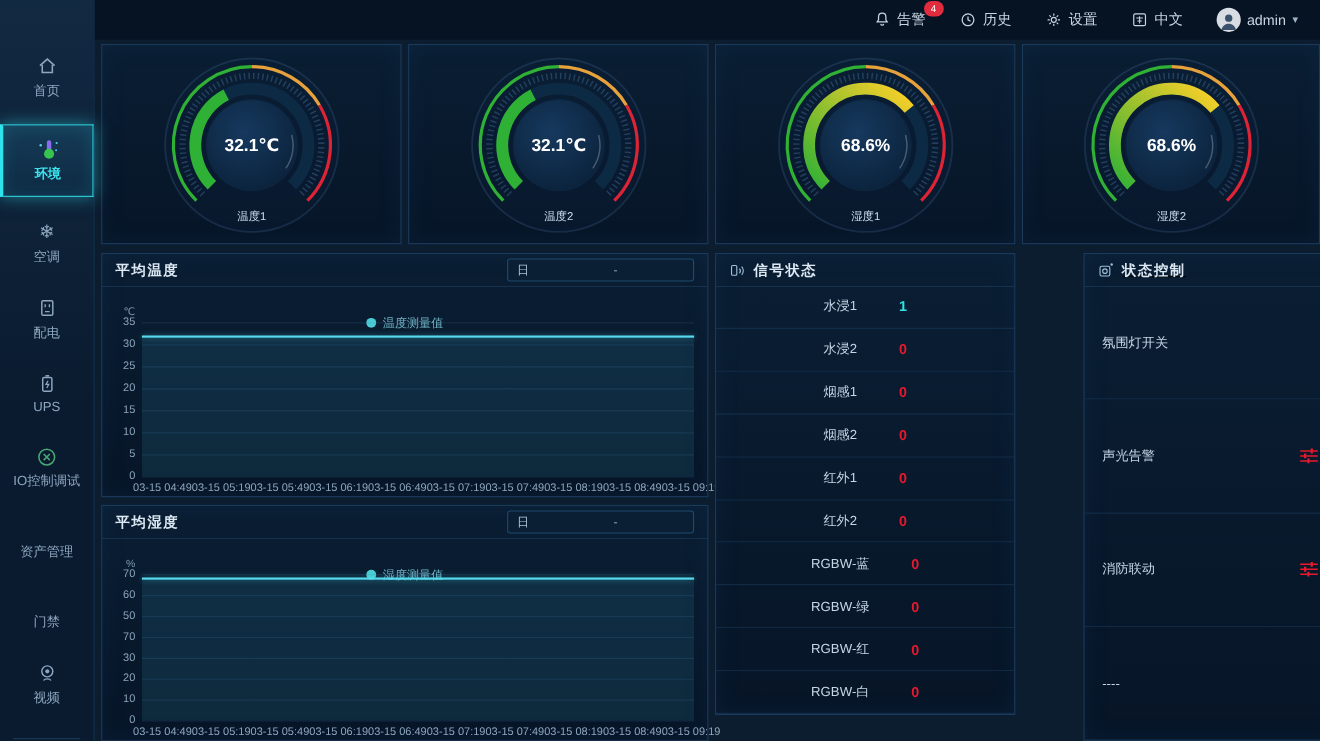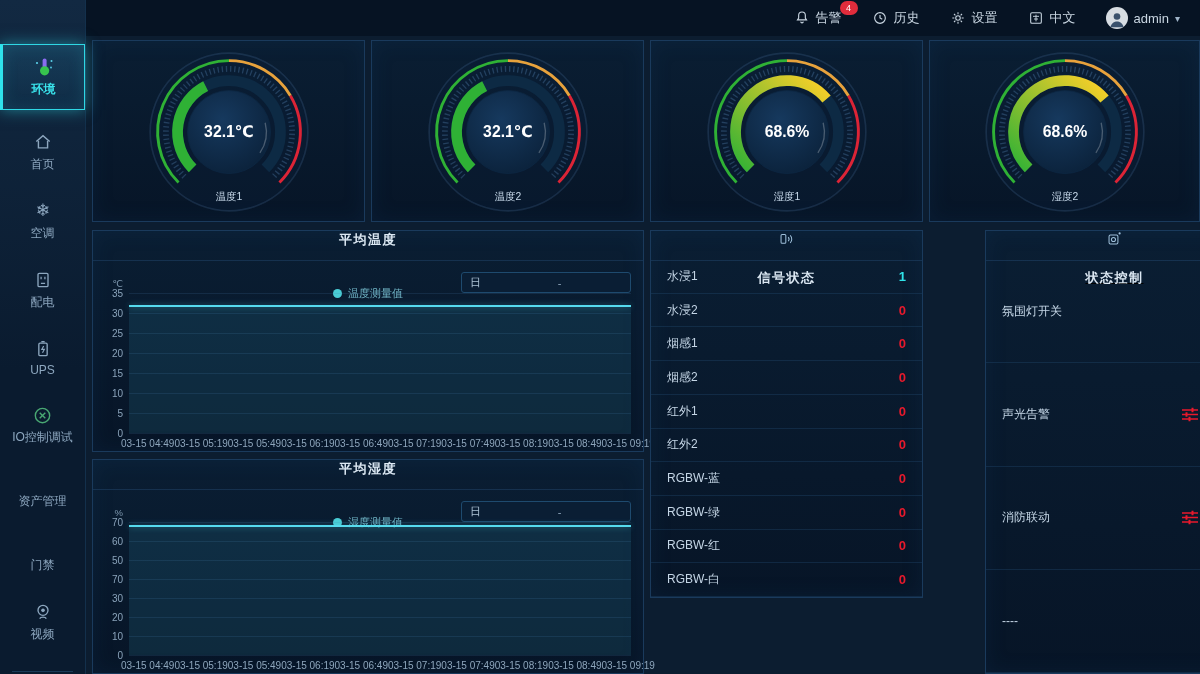--- a/index.html
+++ b/index.html
@@ -31,22 +31,22 @@
     background:linear-gradient(180deg,rgba(32,96,130,.38),rgba(14,52,82,.38));
     box-shadow:0 0 14px rgba(47,216,228,.5), inset 0 0 16px rgba(47,216,228,.15);
     margin:4px 0 12px 0;padding:11px 0;}
   .side-item.active .s-label{color:#3ae4ec;font-weight:bold;}
   .side-item.noicon{margin-top:20px;}
   .side-clock{margin-top:auto;padding:10px 0 12px;text-align:center;}
   .side-clock .divider{height:1px;background:#1b3b58;margin:0 12px 10px;}
   
   .panel{position:absolute;background:linear-gradient(180deg,#0a1e33,#071527);
     border:1px solid #1a3a5c;box-shadow:inset 0 0 20px rgba(20,60,100,.22);box-sizing:border-box;}
-  .phead{height:29px;display:flex;align-items:center;gap:23px;padding:0 12px;
-    border-bottom:1px solid rgba(45,90,135,.35);flex-direction:column;}
+  .phead{height:29px;display:flex;align-items:center;gap:7px;padding:0 12px;
+    border-bottom:1px solid rgba(45,90,135,.35);}
   .ptitle{font-size:13px;font-weight:bold;color:#dce8f3;letter-spacing:1.5px;}
   .phead .h-icon{color:#9fc0da;display:flex;}
   
   .gauge-body{position:absolute;top:1px;left:0;right:0;bottom:0;display:flex;align-items:center;justify-content:center;}
   
   .chart-head-right{margin-left:auto;display:flex;align-items:center;}
   .range-select{width:168px;height:19px;border:1px solid #1e4a6e;border-radius:3px;background:#0a1e34;
     display:flex;align-items:center;color:#aec4d6;font-size:11px;cursor:pointer;}
   .range-select .r-mode{padding:0 8px;}
   .range-select .r-val{flex:1;text-align:center;color:#8ea6bc;}
@@ -57,21 +57,21 @@
   .plot{position:absolute;left:36px;right:12px;top:33px;bottom:18px;}
   .gridline{position:absolute;left:0;right:0;height:0;border-top:1px solid rgba(70,120,170,.18);}
   .ylab{position:absolute;right:calc(100% + 6px);transform:translateY(-50%);font-size:10px;color:#8aa3ba;}
   .yunit{position:absolute;right:calc(100% + 6px);top:-15px;font-size:9.5px;color:#7d97ae;}
   .areafill{position:absolute;left:0;right:0;bottom:0;background:rgba(62,178,210,.13);}
   .dataline{position:absolute;left:0;right:0;height:0;border-top:2px solid #56dbee;box-shadow:0 0 6px rgba(86,219,238,.45);}
   .xrow{position:absolute;left:28px;right:6px;bottom:2px;display:flex;justify-content:space-between;}
   .xrow span{font-size:10px;color:#8ea6bc;white-space:nowrap;}
   
   .sig-list{position:absolute;top:29px;left:0;right:0;bottom:0;display:flex;flex-direction:column;}
-  .sig-row{flex:1;display:flex;align-items:center;justify-content:space-between;padding:0 16px;
+  .sig-row{flex:1;display:flex;align-items:center;justify-content:center;padding:0 16px;
     border-bottom:1px solid rgba(38,80,122,.32);gap:38px;}
   .sig-label{font-size:12px;color:#c5d6e6;}
   .sig-val{font-size:13px;font-weight:bold;}
   .v-on{color:#2fe3e9;}
   .v-off{color:#e8192c;}
   
   .ctl-list{position:absolute;top:29px;left:0;right:0;bottom:0;display:flex;flex-direction:column;}
   .ctl-row{flex:1;display:flex;align-items:center;justify-content:space-between;padding:0 16px;
     border-bottom:1px solid rgba(38,80,122,.32);}
   .ctl-label{font-size:12px;color:#c5d6e6;}
@@ -130,40 +130,40 @@
           <path d="M4 22c1-5 5-7 8-7s7 2 8 7z" fill="#3a516c"></path>
         </svg>
     </span>
     <span>admin</span>
     <span class="tb-caret">▾</span>
   </div>
 </div>
 
 <div class="sidebar">
   <div class="side-list" id="side-list">
+      <div class="side-item">
+        <span class="s-icon">
+          <svg width="20" height="20" viewBox="0 0 24 24">
+            <path d="M4 11.5L12 4.5l8 7" fill="none" stroke="currentColor" stroke-width="1.7"></path>
+            <path d="M6.5 10.5V19h11v-8.5" fill="none" stroke="currentColor" stroke-width="1.7"></path>
+          </svg>
+        </span>
+        <span class="s-label">首页</span>
+      </div>
       <div class="side-item active">
         <span class="s-icon">
           <svg width="24" height="24" viewBox="0 0 24 24">
             <rect x="10.6" y="3.5" width="4" height="10" rx="2" fill="#8a6cf0"></rect>
             <circle cx="12.6" cy="15.8" r="4.6" fill="#37c44e"></circle>
             <circle cx="5" cy="8" r="1.1" fill="#5ad0e8"></circle>
             <circle cx="19.5" cy="6" r="1" fill="#5ad0e8"></circle>
             <circle cx="19" cy="12.5" r="0.9" fill="#5ad0e8"></circle>
           </svg>
         </span>
         <span class="s-label">环境</span>
-      </div>
-      <div class="side-item">
-        <span class="s-icon">
-          <svg width="20" height="20" viewBox="0 0 24 24">
-            <path d="M4 11.5L12 4.5l8 7" fill="none" stroke="currentColor" stroke-width="1.7"></path>
-            <path d="M6.5 10.5V19h11v-8.5" fill="none" stroke="currentColor" stroke-width="1.7"></path>
-          </svg>
-        </span>
-        <span class="s-label">首页</span>
       </div>
       <div class="side-item">
         <span class="s-icon">
           <span style="font-size:17px;">❄</span>
         </span>
         <span class="s-label">空调</span>
       </div>
       <div class="side-item">
         <span class="s-icon">
           <svg width="20" height="20" viewBox="0 0 24 24">
@@ -421,21 +421,21 @@
         <span>03-15 06:49</span>
         <span>03-15 07:19</span>
         <span>03-15 07:49</span>
         <span>03-15 08:19</span>
         <span>03-15 08:49</span>
         <span>03-15 09:19</span>
       </div>
     </div>
 </div>
 
-<div class="panel" style="left:650px;top:230px;width:273px;height:368px;">
+<div class="panel" style="left:650px;top:230px;width:273px;height:420px;">
   <div class="phead">
     <span class="h-icon">
       <svg width="15" height="15" viewBox="0 0 22 22">
           <rect x="3" y="5" width="7" height="13" rx="1.5" fill="none" stroke="currentColor" stroke-width="1.5"></rect>
           <path d="M13.5 9a4.5 4.5 0 0 1 0 6M16.5 6.5a8 8 0 0 1 0 11" fill="none" stroke="currentColor" stroke-width="1.5"></path>
         </svg>
     </span>
     <span class="ptitle">信号状态</span>
   </div>
   <div class="sig-list" id="sig-list">

